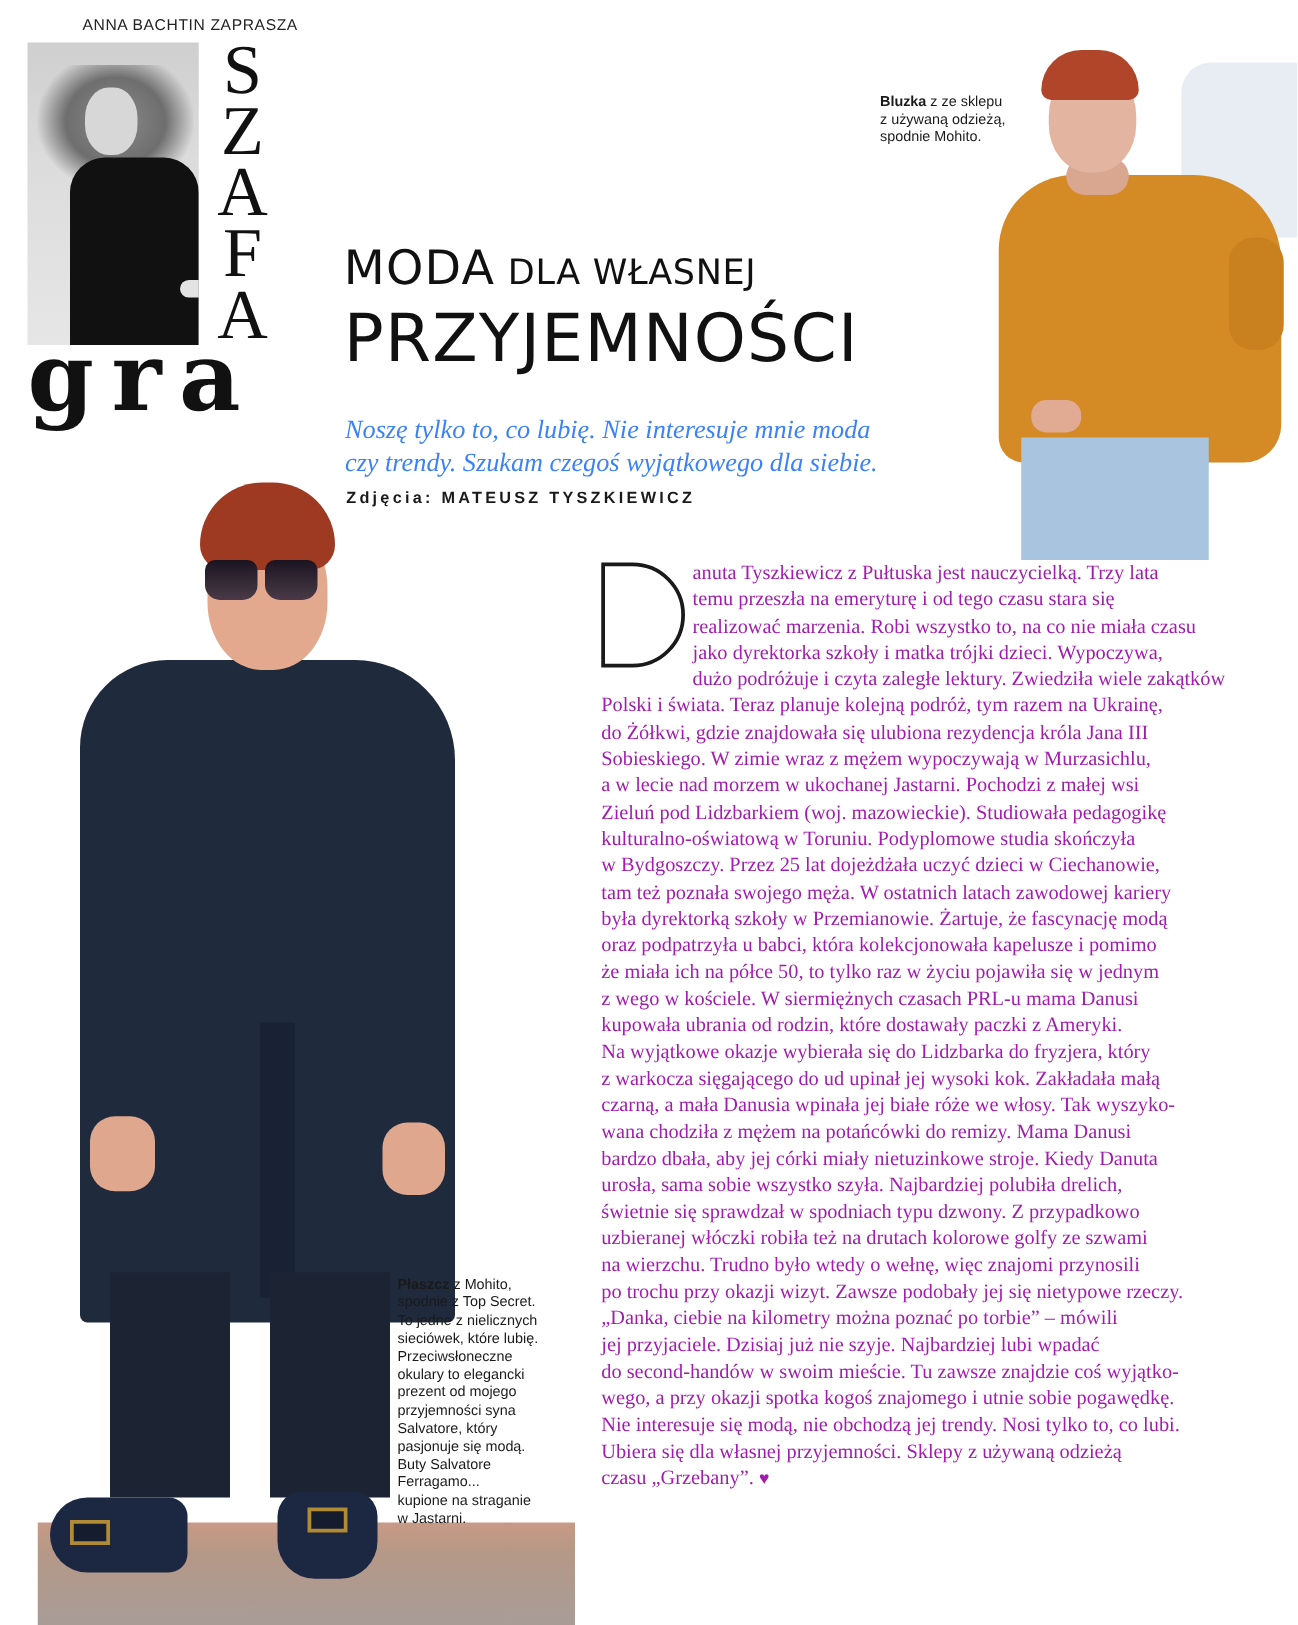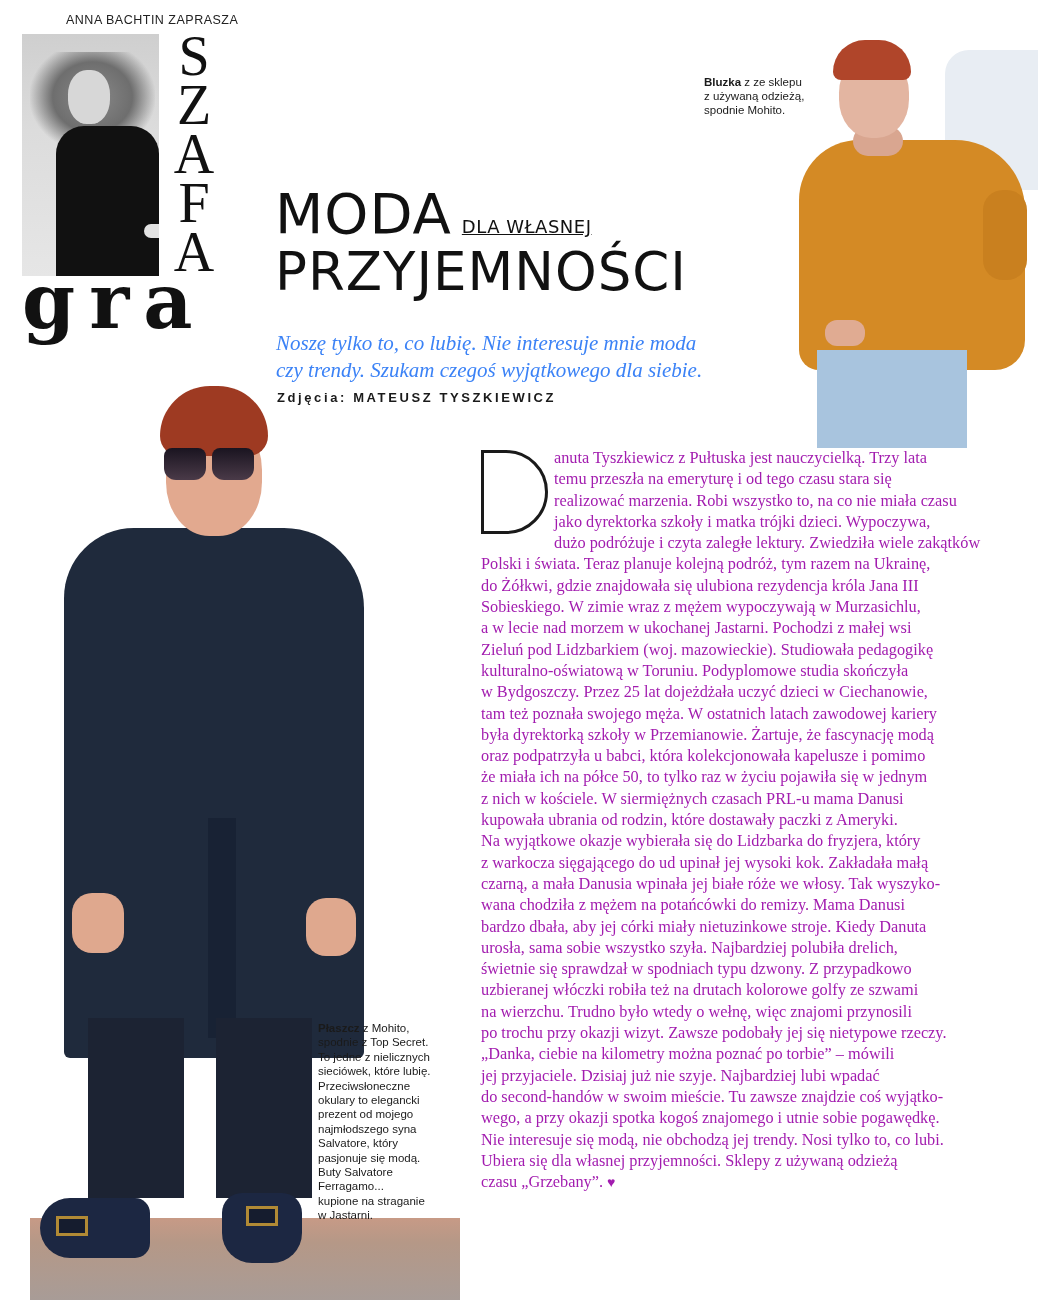--- a/index.html
+++ b/index.html
@@ -44,22 +44,22 @@
       position: absolute; left: 22px; top: 262px;
       font-family: "DejaVu Serif", serif; font-size: 76px; letter-spacing: 14px; line-height: 80px;
       color: #111; font-weight: bold;
     }
 
     
     .headline {
       position: absolute; left: 275px; top: 186px;
       font-family: "DejaVu Sans", sans-serif; font-weight: 200; color: #111;
     }
-    .headline .big1 { font-size: 56px; letter-spacing: 1px; line-height: 56px; -webkit-text-stroke: 0; font-weight: normal; transform-origin: left; }
-    .headline .small { font-size: 18px; letter-spacing: 0.5px; margin-left: 10px; text-decoration: underline; }
+    .headline .big1 { font-size: 38px; letter-spacing: 1px; line-height: 56px; -webkit-text-stroke: 0; font-weight: normal; transform-origin: left; }
+    .headline .small { font-size: 28px; letter-spacing: 0.5px; margin-left: 10px; }
     .headline .big2 { font-size: 53px; letter-spacing: 1px; line-height: 60px; display: block; }
     .headline .line1 { display: flex; align-items: baseline; }
     .thin { font-family: "DejaVu Sans", sans-serif; font-weight: normal; color: #111; }
 
     .lead {
       position: absolute; left: 276px; top: 330px; width: 500px;
       font-family: "Liberation Serif", serif; font-style: italic; font-size: 21px; line-height: 27px;
       color: #3b82f6;
     }
     .credit {
@@ -239,21 +239,21 @@
 </div>
 
 <div class="caption-left">
   <div><b>Płaszcz</b><span> z Mohito,</span></div>
   <div>spodnie z Top Secret.</div>
   <div>To jedne z nielicznych</div>
   <div>sieciówek, które lubię.</div>
   <div>Przeciwsłoneczne</div>
   <div>okulary to elegancki</div>
   <div>prezent od mojego</div>
-  <div>najmłodszego syna</div>
+  <div>przyjemności syna</div>
   <div>Salvatore, który</div>
   <div>pasjonuje się modą.</div>
   <div>Buty Salvatore</div>
   <div>Ferragamo...</div>
   <div>kupione na straganie</div>
   <div>w Jastarni.</div>
 </div>
 
 <div class="article">
   <div class="dropcap"></div>
@@ -266,21 +266,21 @@
   <span class="line">do Żółkwi, gdzie znajdowała się ulubiona rezydencja króla Jana III</span>
   <span class="line">Sobieskiego. W zimie wraz z mężem wypoczywają w Murzasichlu,</span>
   <span class="line">a w lecie nad morzem w ukochanej Jastarni. Pochodzi z małej wsi</span>
   <span class="line">Zieluń pod Lidzbarkiem (woj. mazowieckie). Studiowała pedagogikę</span>
   <span class="line">kulturalno-oświatową w Toruniu. Podyplomowe studia skończyła</span>
   <span class="line">w Bydgoszczy. Przez 25 lat dojeżdżała uczyć dzieci w Ciechanowie,</span>
   <span class="line">tam też poznała swojego męża. W ostatnich latach zawodowej kariery</span>
   <span class="line">była dyrektorką szkoły w Przemianowie. Żartuje, że fascynację modą</span>
   <span class="line">oraz podpatrzyła u babci, która kolekcjonowała kapelusze i pomimo</span>
   <span class="line">że miała ich na półce 50, to tylko raz w życiu pojawiła się w jednym</span>
-  <span class="line">z nich w kościele. W siermiężnych czasach PRL-u mama Danusi</span>
+  <span class="line">z wego w kościele. W siermiężnych czasach PRL-u mama Danusi</span>
   <span class="line">kupowała ubrania od rodzin, które dostawały paczki z Ameryki.</span>
   <span class="line">Na wyjątkowe okazje wybierała się do Lidzbarka do fryzjera, który</span>
   <span class="line">z warkocza sięgającego do ud upinał jej wysoki kok. Zakładała małą</span>
   <span class="line">czarną, a mała Danusia wpinała jej białe róże we włosy. Tak wyszyko-</span>
   <span class="line">wana chodziła z mężem na potańcówki do remizy. Mama Danusi</span>
   <span class="line">bardzo dbała, aby jej córki miały nietuzinkowe stroje. Kiedy Danuta</span>
   <span class="line">urosła, sama sobie wszystko szyła. Najbardziej polubiła drelich,</span>
   <span class="line">świetnie się sprawdzał w spodniach typu dzwony. Z przypadkowo</span>
   <span class="line">uzbieranej włóczki robiła też na drutach kolorowe golfy ze szwami</span>
   <span class="line">na wierzchu. Trudno było wtedy o wełnę, więc znajomi przynosili</span>

